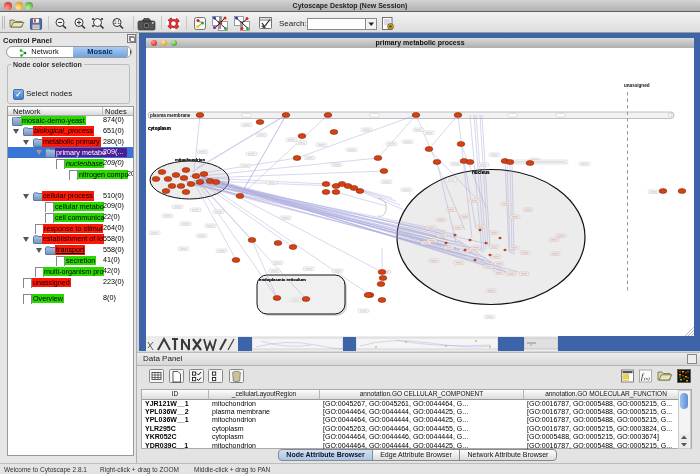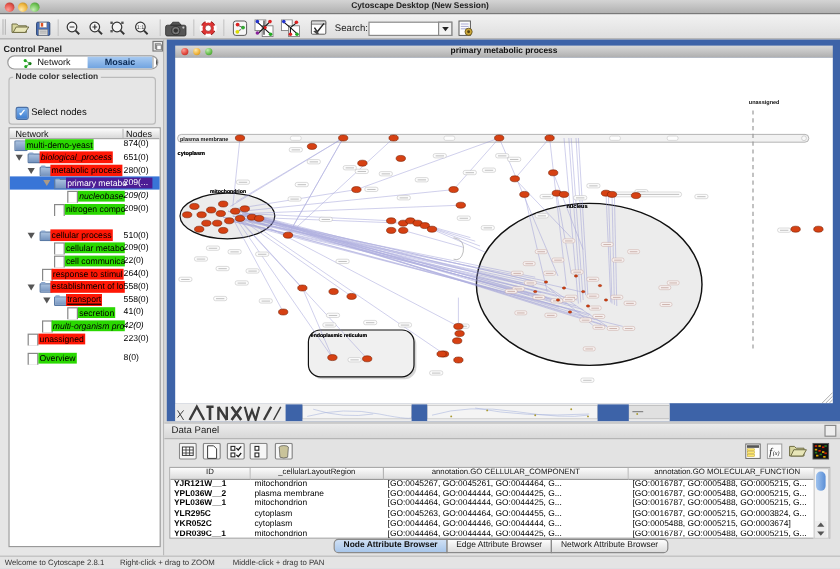--- a/index.html
+++ b/index.html
@@ -218,47 +218,47 @@
   <div id="chklabel" class="abs">Select nodes</div>
   <div id="tree" class="abs">
     <div id="treehdr" class="abs">
         <span style="position:absolute;left:5px;">Network</span>
         <span style="position:absolute;left:97px;">Nodes</span>
       <div style="position:absolute;left:94px;top:0;width:1px;height:8px;background:#bbb;"></div>
     </div>
     <div id="treerows" class="abs" style="left:0;top:8px;width:127px;height:330px;">
       <div class="trow" style="top:0px;">
           <div class="fold" style="left:4px;"></div>
-          <span class="hl" style="position:absolute;left:13px;max-width:81px;overflow:hidden;background:#2ad800;">multi‑demo‑yeast</span>
+          <span class="hl" style="position:absolute;left:13px;max-width:81px;overflow:hidden;background:#2ad800;">mosaic‑demo‑yeast</span>
           <span class="num">874(0)</span>
         </div>
       <div class="trow" style="top:10.8px;">
           <div class="tri" style="left:5px;"></div>
           <div class="fold" style="left:15px;"></div>
           <span class="hl" style="position:absolute;left:25px;max-width:69px;overflow:hidden;background:#ff1705;font-style:italic;">biological_process</span>
           <span class="num">651(0)</span>
         </div>
       <div class="trow" style="top:21.6px;">
           <div class="tri" style="left:15px;"></div>
           <div class="fold" style="left:25px;"></div>
-          <span class="hl" style="position:absolute;left:34px;max-width:60px;overflow:hidden;background:#ff1705;">metabolic process</span>
+          <span class="hl" style="position:absolute;left:34px;max-width:60px;overflow:hidden;background:#ff1705;">metabolic primary</span>
           <span class="num">280(0)</span>
         </div>
       <div class="trow" style="top:32.4px;background:#3875d7;color:#fff;">
           <div class="tri" style="left:28px;border-top-color:#aa9a88;"></div>
           <div class="fold" style="left:37px;"></div>
           <span class="hl" style="position:absolute;left:47px;width:70px;background:#4c1d95;overflow:hidden;">primary metabo</span>
           <span class="num" style="z-index:2;">209(...</span>
         </div>
       <div class="trow" style="top:43.2px;font-style:italic;">
           <div class="file" style="left:48px;"></div>
           <span class="hl" style="position:absolute;left:57px;max-width:37px;overflow:hidden;background:#2ad800;">nucleobase‑</span>
           <span class="num">209(0)</span>
         </div>
-      <div class="trow" style="top:54px;">
+      <div class="trow" style="top:54px;margin-left:24px;">
           <div class="file" style="left:37px;"></div>
           <span class="hl" style="position:absolute;left:46px;max-width:48px;overflow:hidden;background:#2ad800;">nitrogen compo</span>
           <span class="num">209(0)</span>
         </div>
       <div class="trow" style="top:75.6px;">
           <div class="tri" style="left:15px;"></div>
           <div class="fold" style="left:25px;"></div>
           <span class="hl" style="position:absolute;left:34px;max-width:60px;overflow:hidden;background:#ff1705;">cellular process</span>
           <span class="num">510(0)</span>
         </div>
@@ -287,21 +287,21 @@
           <div class="tri" style="left:28px;"></div>
           <div class="fold" style="left:37px;"></div>
           <span class="hl" style="position:absolute;left:47px;max-width:47px;overflow:hidden;background:#ff1705;text-decoration:underline;">transport</span>
           <span class="num">558(0)</span>
         </div>
       <div class="trow" style="top:140.4px;">
           <div class="file" style="left:48px;"></div>
           <span class="hl" style="position:absolute;left:57px;max-width:37px;overflow:hidden;background:#2ad800;">secretion</span>
           <span class="num">41(0)</span>
         </div>
-      <div class="trow" style="top:151.2px;font-style:italic;">
+      <div class="trow" style="top:151.2px;">
           <div class="file" style="left:27px;"></div>
           <span class="hl" style="position:absolute;left:35px;max-width:59px;overflow:hidden;background:#2ad800;">multi‑organism pro</span>
           <span class="num">42(0)</span>
         </div>
       <div class="trow" style="top:162px;">
           <div class="file" style="left:15px;"></div>
           <span class="hl" style="position:absolute;left:24px;max-width:70px;overflow:hidden;background:#ff1705;">unassigned</span>
           <span class="num">223(0)</span>
         </div>
       <div class="trow" style="top:178px;">

